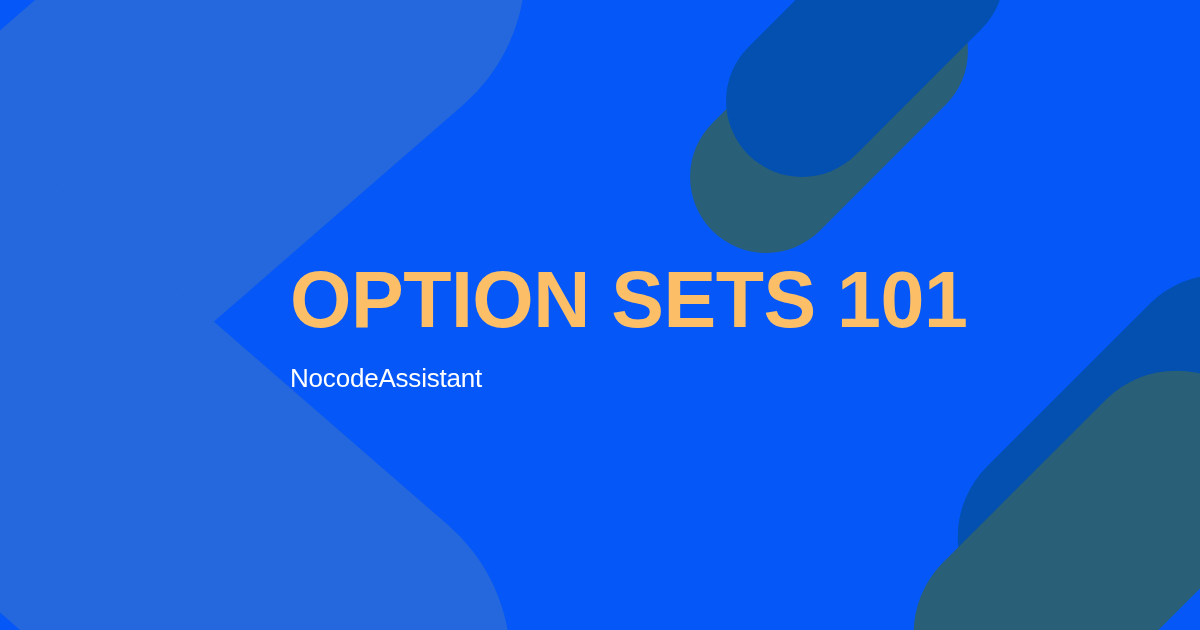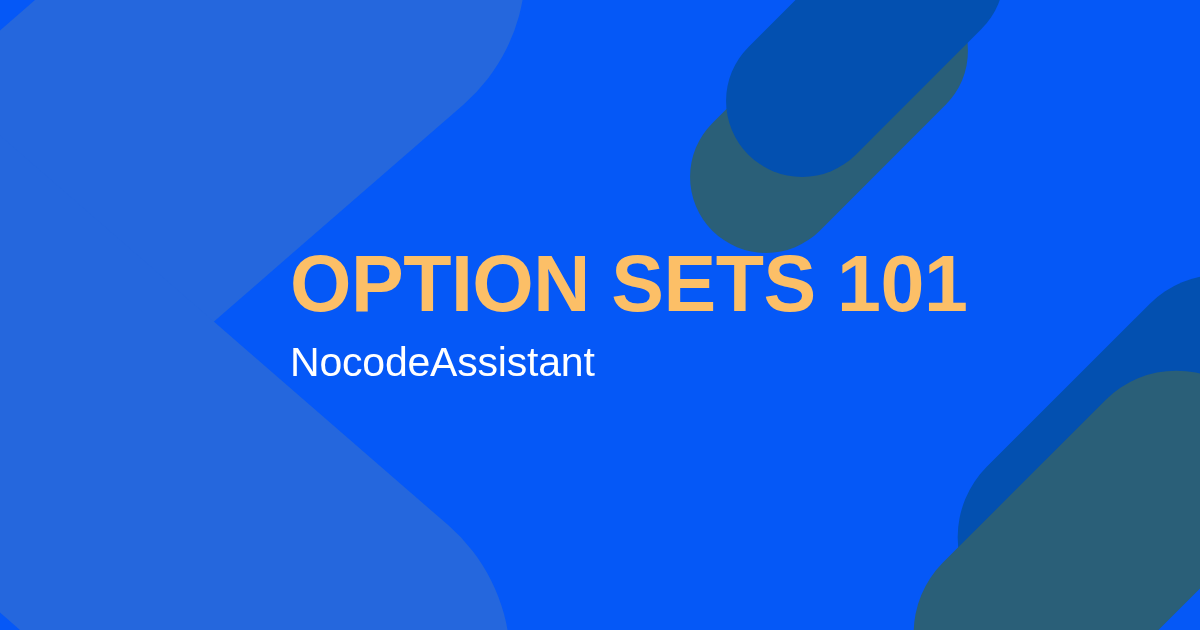--- a/index.html
+++ b/index.html
@@ -87,38 +87,38 @@
     background: #2a5f78;
     left: 880px;
     top: 452px;
     transform: rotate(-45deg);
   }
 
   
   #text-block {
     position: absolute;
     left: 290px;
-    top: 242px;
+    top: 258px;
     z-index: 5;
   }
   #title {
     margin: 0;
     font-family: "Liberation Sans", sans-serif;
     font-size: 79px;
     line-height: 84px;
     font-weight: bold;
     letter-spacing: -0.5px;
     color: #fcbf67;
     white-space: nowrap;
   }
   #subtitle {
     margin: 0;
     padding-top: 13px;
     font-family: "Liberation Sans", sans-serif;
-    font-size: 41px;
+    font-size: 26px;
     line-height: 46px;
     font-weight: normal;
     letter-spacing: -0.2px;
     color: #ffffff;
     white-space: nowrap;
   }
 </style>
 </head>
 <body>
 

